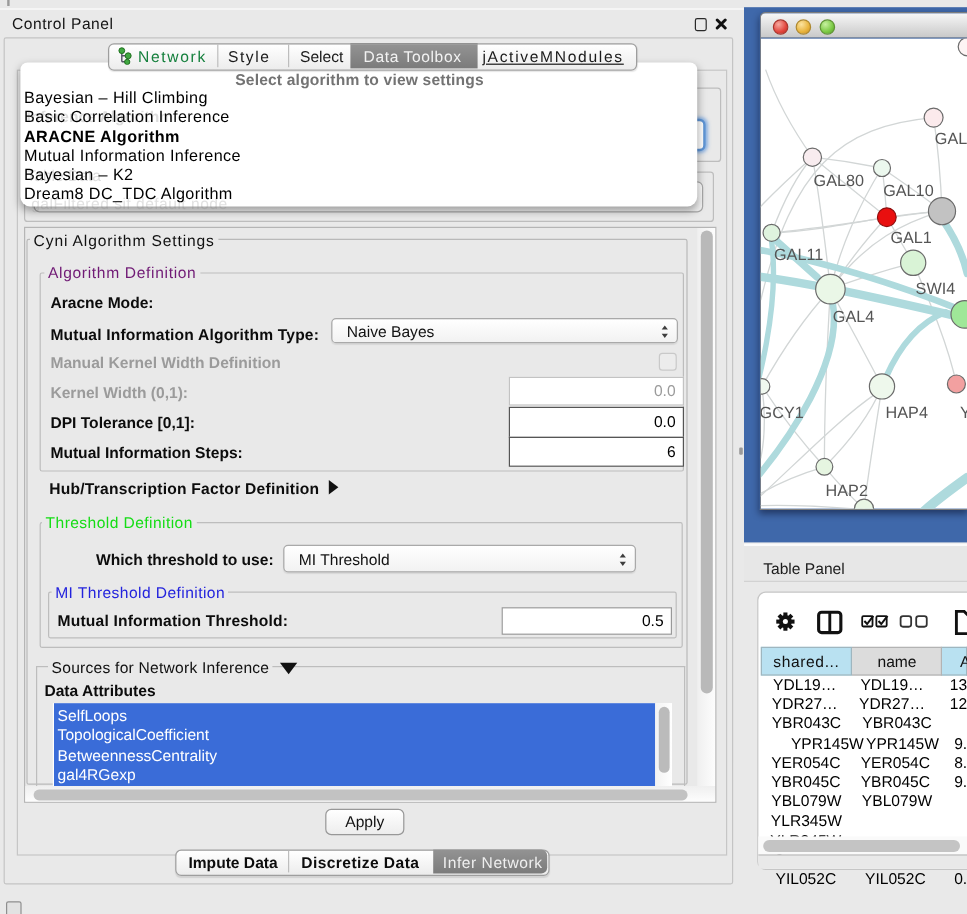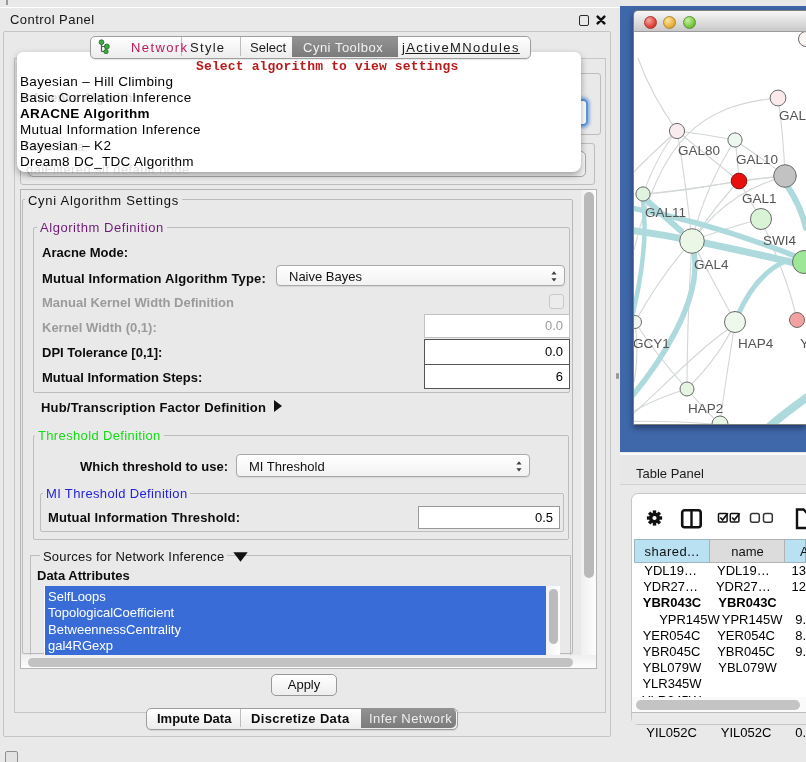--- a/index.html
+++ b/index.html
@@ -41,24 +41,24 @@
 <div class="seg" style="left:90px;top:36px;width:439px;height:21px;z-index:6;"></div>
 <div class="abs" style="left:181px;top:37px;width:1px;height:19px;background:#bdbdbd;z-index:6;"></div>
 <div class="abs" style="left:240px;top:37px;width:1px;height:19px;background:#bdbdbd;z-index:6;"></div>
 <div class="abs" style="left:292px;top:36px;width:106px;height:21px;background:linear-gradient(#939393,#7b7b7b);border-top:1px solid #8a8a8a;box-sizing:border-box;z-index:6;"></div>
 <svg class="abs" style="left:98px;top:39px;z-index:6;" width="13" height="15" viewBox="0 0 13 15">
  <path d="M3.5 4 L3.5 12.5 M3.5 7.5 L8 7.5 M3.5 12.5 L7.5 12.5" stroke="#556" stroke-width="1.2" fill="none"></path>
  <circle cx="3.5" cy="3.2" r="2.4" fill="#41a841" stroke="#1c6c1c" stroke-width="0.8"></circle>
  <circle cx="8.8" cy="7.5" r="2.5" fill="#41a841" stroke="#1c6c1c" stroke-width="0.8"></circle>
  <circle cx="8" cy="12.6" r="2.2" fill="#41a841" stroke="#1c6c1c" stroke-width="0.8"></circle>
 </svg>
-<div class="lbl" style="left:115px;top:40px;color:#be185d;letter-spacing:1.4px;z-index:6;margin-left:16px;">Network</div>
+<div class="lbl" style="left:115px;top:40px;color:#15803d;letter-spacing:1.4px;z-index:6;">Network</div>
 <div class="lbl" style="left:190px;top:40px;color:#1a1a1a;letter-spacing:1.3px;z-index:6;">Style</div>
 <div class="lbl" style="left:250px;top:40px;color:#1a1a1a;z-index:6;">Select</div>
-<div class="lbl" style="left:303px;top:40px;color:#f2f2f2;letter-spacing:0.5px;z-index:6;">Cyni Toolbox</div>
+<div class="lbl" style="left:303px;top:40px;color:#f2f2f2;letter-spacing:0.5px;z-index:6;">Data Toolbox</div>
 <div class="lbl" style="left:402px;top:40px;color:#1a1a1a;letter-spacing:1.4px;z-index:6;text-decoration:underline;">jActiveMNodules</div>
 
 <div class="abs" style="left:14px;top:58px;width:592px;height:655px;border:1px solid #c6c6c6;box-sizing:border-box;"></div>
 
 <div class="group" style="left:20px;top:73px;width:579px;height:60px;"></div>
 <div class="abs" style="left:30px;top:99px;width:558px;height:27px;background:#fff;border:2px solid #5f95d5;border-radius:5px;box-shadow:0 0 3px 1.5px rgba(100,155,225,0.7);box-sizing:border-box;"></div>
 <div class="group" style="left:20px;top:143px;width:573px;height:40px;"></div>
 <div class="abs" style="left:28px;top:151px;width:558px;height:26px;background:linear-gradient(#fff,#f0f0f0);border:1px solid #a9a9a9;border-radius:5px;box-sizing:border-box;"></div>
 
 <div class="abs" style="left:20px;top:189px;width:577px;height:480px;border:1px solid #b5b5b5;background:#e9e9e9;box-sizing:border-box;"></div>
@@ -138,21 +138,21 @@
 <div class="abs" style="left:361px;top:708px;width:95px;height:20px;background:linear-gradient(#939393,#7b7b7b);border-radius:0 5px 5px 0;"></div>
 <div class="blbl" style="left:157px;top:711px;font-size:13px;">Impute Data</div>
 <div class="blbl" style="left:251px;top:711px;font-size:13px;letter-spacing:0.35px;">Discretize Data</div>
 <div class="lbl" style="left:369px;top:711px;color:#efefef;letter-spacing:0.45px;">Infer Network</div>
 
 <div class="abs" style="left:17px;top:52px;width:564px;height:120px;background:#ffffff;border-radius:6px 6px 8px 8px;box-shadow:0 3px 7px rgba(0,0,0,0.35);"></div>
 
 <div class="abs" style="left:22px;top:90px;font-size:13px;color:rgba(120,120,120,0.25);font-weight:bold;text-align:center;">Inference Algorithm</div>
 <div class="abs" style="left:22px;top:139px;font-size:13px;color:rgba(120,120,120,0.25);">Table Data</div>
 <div class="abs" style="left:26px;top:162px;font-size:13px;letter-spacing:0.4px;color:rgba(130,130,130,0.24);">galFiltered sif default node</div>
-<div class="abs" style="left:196px;top:59px;font-size:13px;font-weight:bold;color:#b91c1c;letter-spacing:0.15px;white-space:nowrap;font-family:Liberation Mono, monospace;">Select algorithm to view settings</div>
+<div class="abs" style="left:196px;top:59px;font-size:13px;font-weight:bold;color:#737373;letter-spacing:0.15px;white-space:nowrap;">Select algorithm to view settings</div>
 <div class="abs lbl" style="left:20px;top:74px;line-height:16px;font-size:13.5px;color:#000;letter-spacing:0.32px;">Bayesian – Hill Climbing<br>Basic Correlation Inference<br><b>ARACNE Algorithm</b><br>Mutual Information Inference<br>Bayesian – K2<br>Dream8 DC_TDC Algorithm</div>
 
 <div class="abs" style="left:616px;top:373px;width:3px;height:6px;background:#9a9a9a;border-radius:1px;"></div>
 
 <div class="abs" style="left:620px;top:6px;width:186px;height:446px;background:#3f68aa;"></div>
 
 <div class="abs" style="left:633px;top:10px;width:173px;height:415px;border:1px solid #7d7d7d;border-right:none;border-radius:5px 0 0 0;box-shadow:0 3px 6px rgba(0,0,20,0.45);box-sizing:border-box;"></div>
 <div class="abs" style="left:634px;top:11px;width:172px;height:21px;background:linear-gradient(#f7f7f7,#c9c9c9);border-bottom:1px solid #9c9c9c;border-radius:4px 0 0 0;box-sizing:border-box;"></div>
 <div class="abs" style="left:643.5px;top:16px;width:11px;height:11px;border-radius:50%;background:radial-gradient(circle at 35% 30%,#f6a9a0,#e2453d 60%,#b03028);border:0.5px solid #a8342c;"></div>
 <div class="abs" style="left:663px;top:16px;width:11px;height:11px;border-radius:50%;background:radial-gradient(circle at 35% 30%,#fbe3a0,#e8b33c 60%,#c2892a);border:0.5px solid #ad882f;"></div>
@@ -292,21 +292,21 @@
  <div style="display:flex;">
         <div style="width:76px;text-align:center;">YDL19…</div>
         <div style="width:75px;text-align:center;">YDL19…</div>
         <div style="padding-left:12px;">13</div>
       </div>
  <div style="display:flex;">
         <div style="width:76px;text-align:center;">YDR27…</div>
         <div style="width:75px;text-align:center;">YDR27…</div>
         <div style="padding-left:12px;">12</div>
       </div>
- <div style="display:flex;font-weight:bold;">
+ <div style="display:flex;">
         <div style="width:76px;text-align:center;">YBR043C</div>
         <div style="width:75px;text-align:center;">YBR043C</div>
         <div style="padding-left:12px;"></div>
       </div>
  <div style="display:flex;margin-left:24px;">
         <div style="width:76px;text-align:center;">YPR145W</div>
         <div style="width:75px;text-align:center;">YPR145W</div>
         <div style="padding-left:12px;">9.</div>
       </div>
  <div style="display:flex;">

